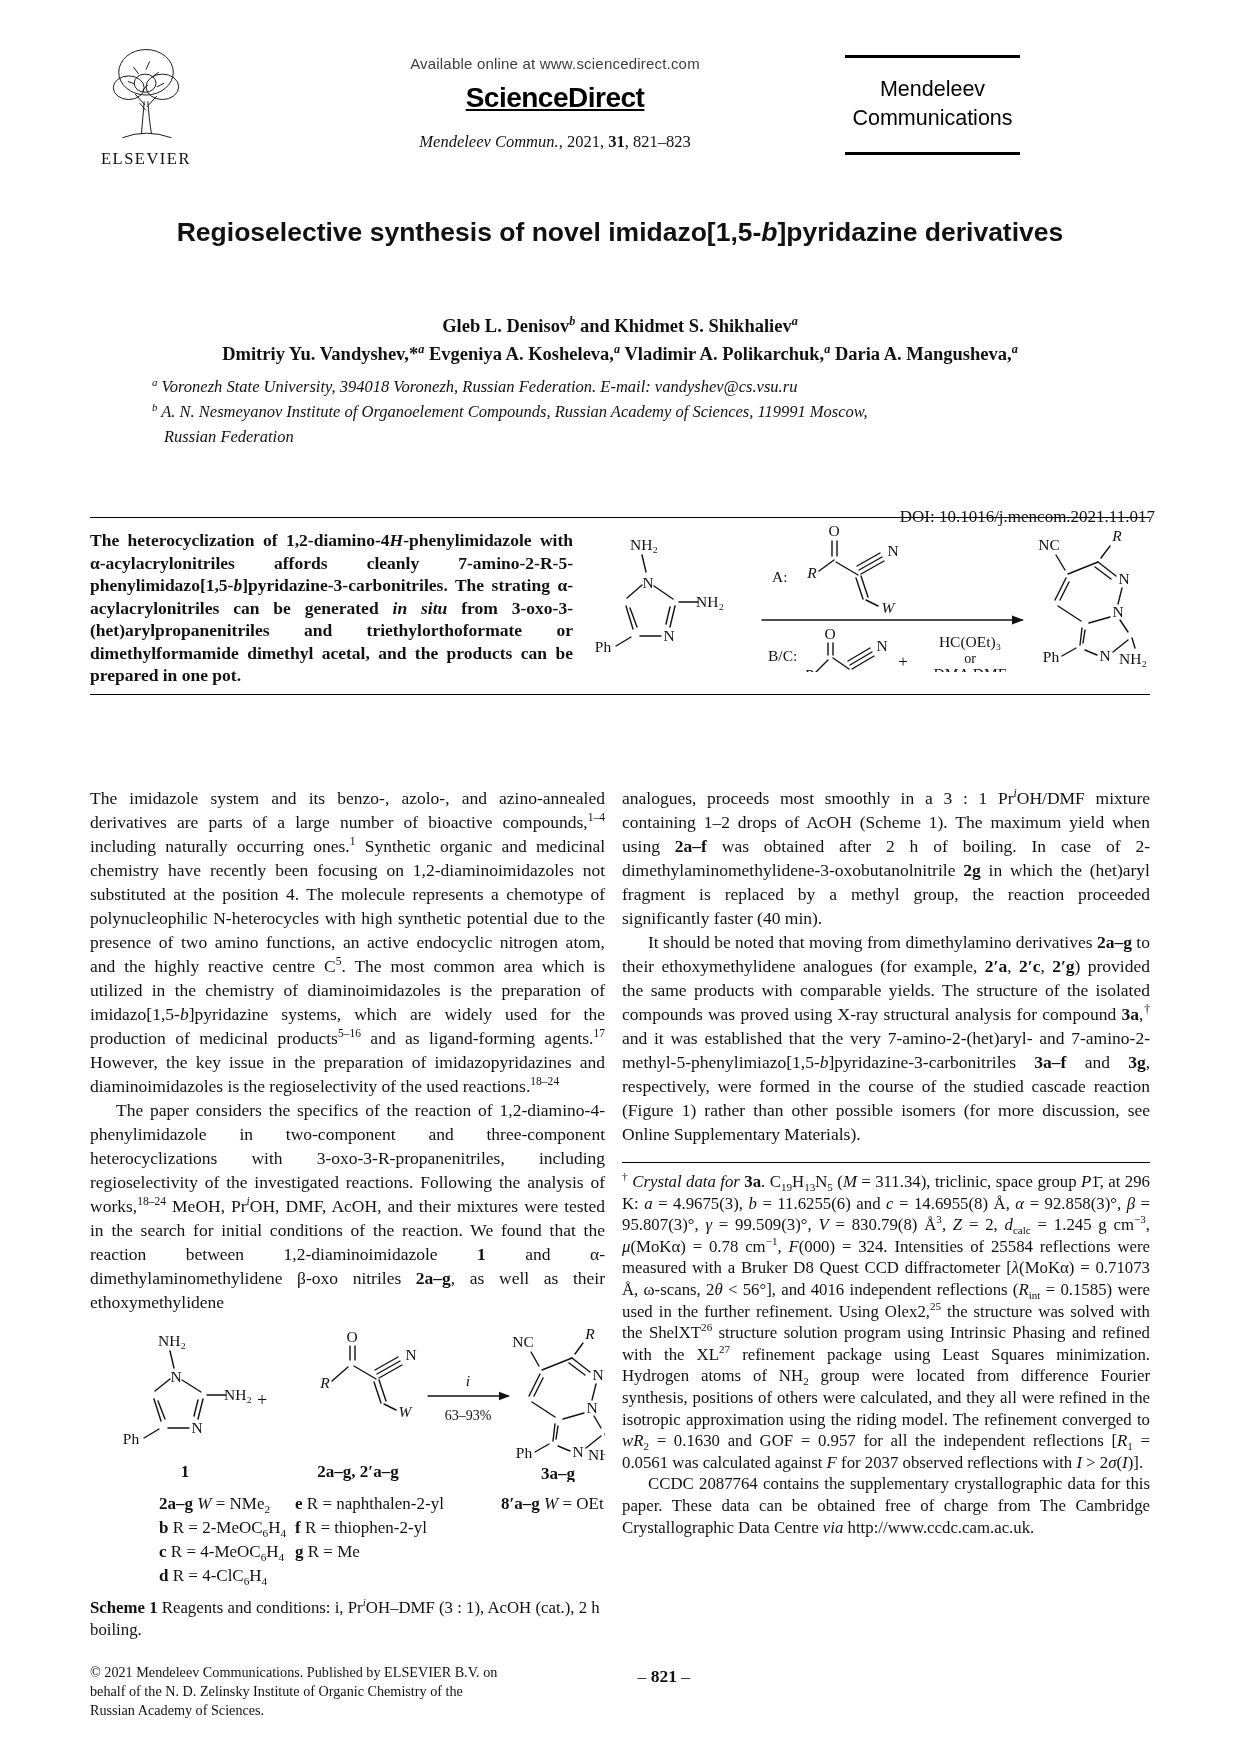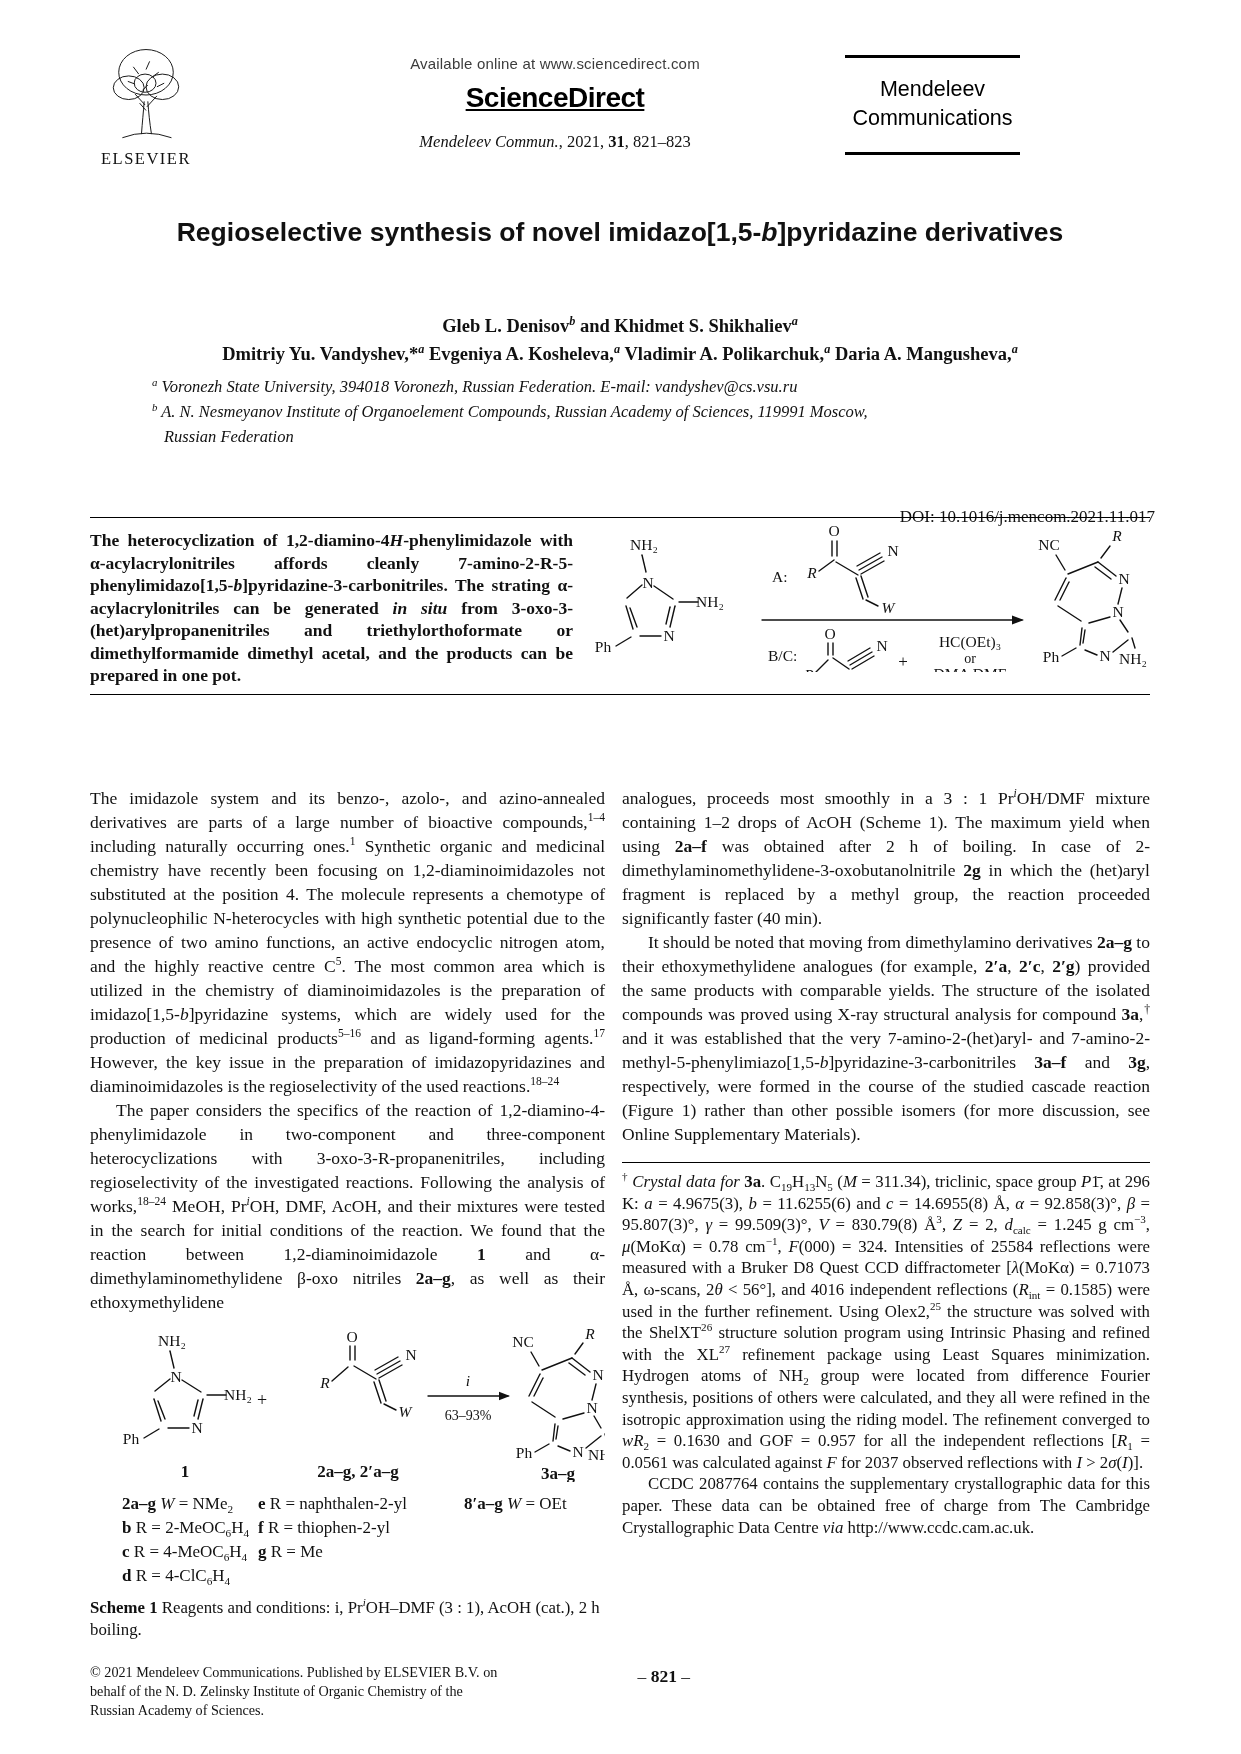--- a/index.html
+++ b/index.html
@@ -32,21 +32,21 @@
   .doi{font-size:17px;text-align:right;}
 
   .abstract{font-weight:bold;font-size:17.5px;line-height:22.5px;}
   .keywords{font-size:17.5px;line-height:26px;}
 
   .body-text{font-size:17.5px;line-height:24px;}
   .fn{font-size:16.8px;line-height:21.6px;}
   .fnrule{border-top:1px solid #000;height:0;margin:16px 0 8px 0;}
 
   .legend{display:grid;grid-template-columns:128px 198px auto;column-gap:8px;
-          row-gap:1px;margin:4px 0 0 32px;font-size:17px;line-height:23px;}
+          row-gap:1px;margin:4px 0 0 69px;font-size:17px;line-height:23px;}
   .caption{font-size:16.8px;line-height:22px;margin-top:10px;}
 
   .footer-copy{font-size:14.2px;line-height:19px;width:408px;}
   .pagenum{font-size:17.5px;text-align:right;}
 
   
   svg.chem line, svg.chem path, svg.chem polyline{stroke:#111;stroke-width:1.4;
        fill:none;stroke-linecap:round;}
   svg.chem polygon{fill:#111;stroke:none;}
   svg.chem text{fill:#111;stroke:none;font-family:"Liberation Serif",serif;

